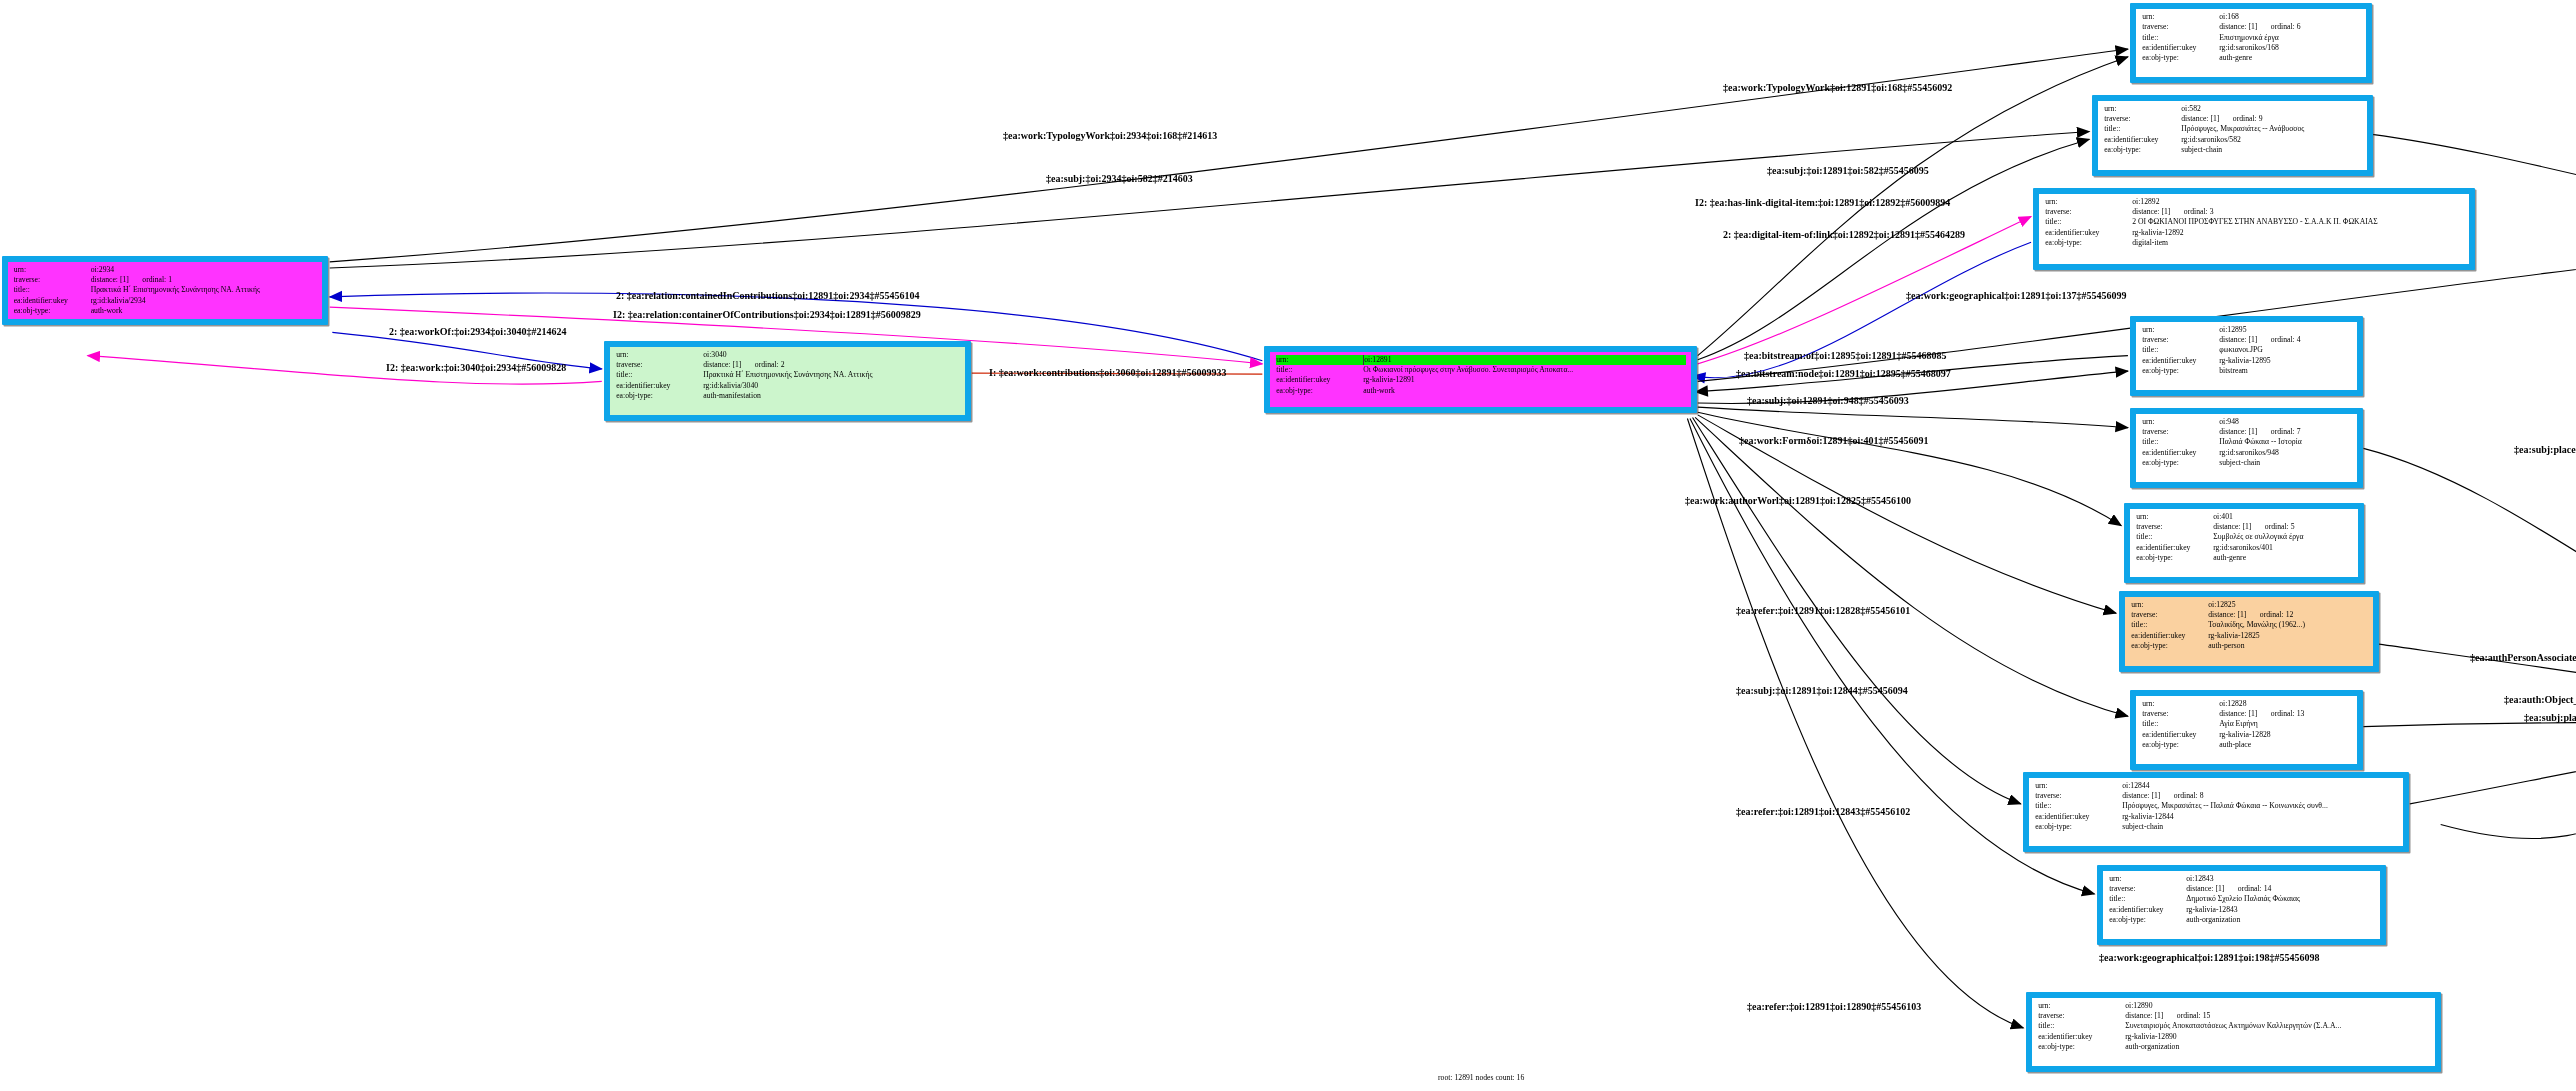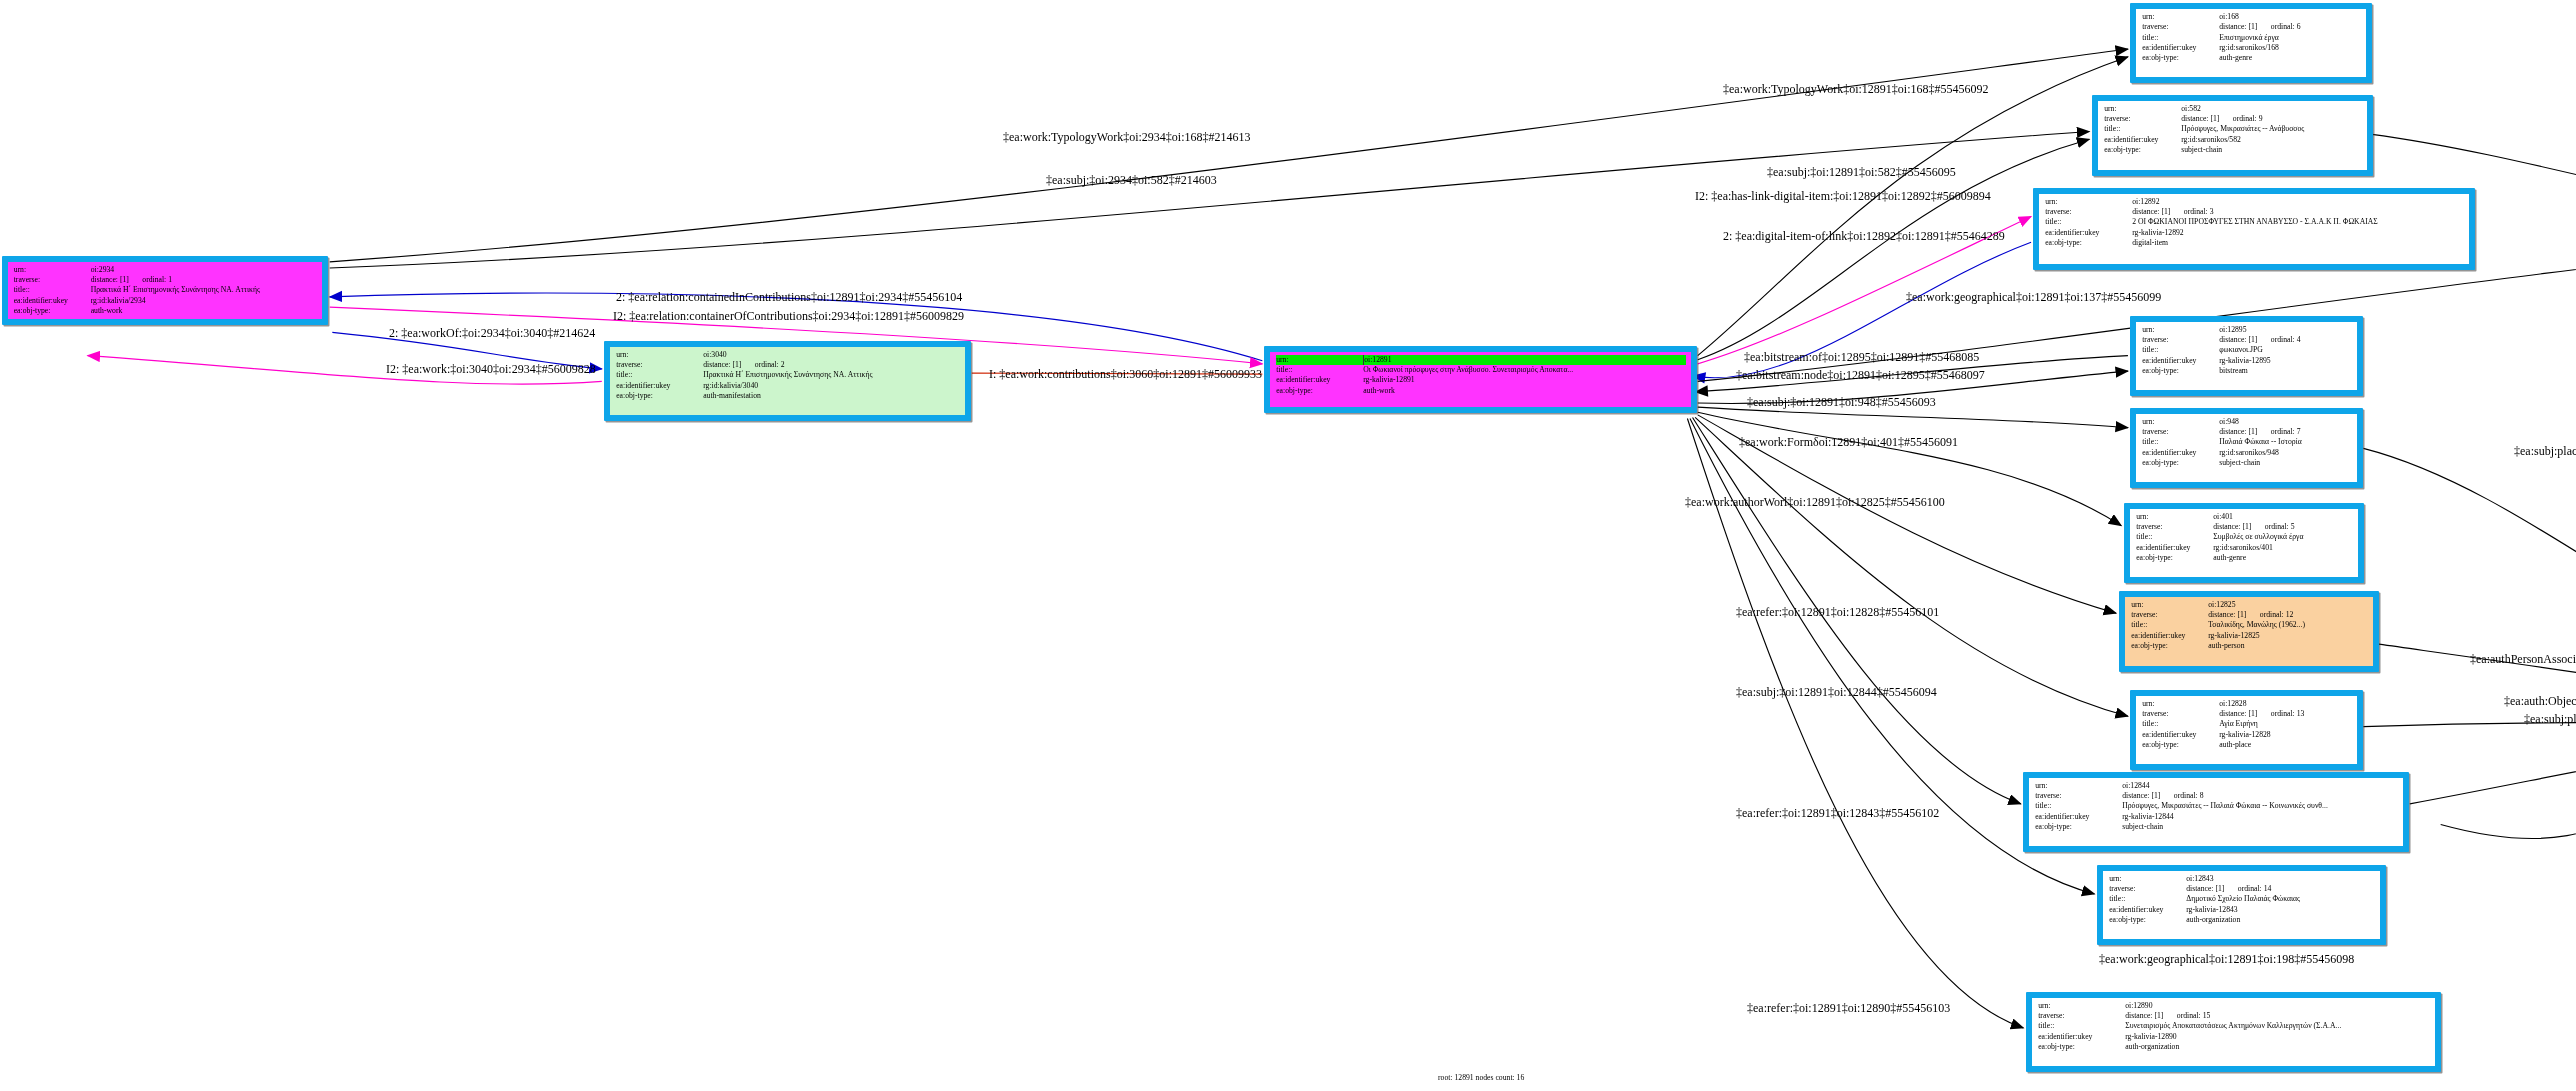--- a/index.html
+++ b/index.html
@@ -8,22 +8,22 @@
   svg.edges{position:absolute;left:0;top:0;width:3077px;height:1092px;pointer-events:none;}
   .node{position:absolute;box-sizing:border-box;border:6px solid #0ea5e9;border-radius:1px;
         background:#ffffff;overflow:hidden;padding:3.1px 5.2px 3.1px 6.2px;}
   .node.shadow{box-shadow:1.5px 1.5px 0 rgba(60,60,60,.55);}
   .row{display:flex;align-items:baseline;white-space:nowrap;line-height:1.32;}
   .k{flex:0 0 auto;font-size:7.7px;}
   .v{flex:1 1 auto;font-size:7.7px;overflow:hidden;text-overflow:clip;white-space:nowrap;}
   .tv{display:flex;gap:13.4px;}
   .hl-urn{background:#00e800;display:flex;}
   .hl-urn .k{border-right:0.5px solid #333;}
-  .elabel{position:absolute;white-space:nowrap;font-size:12px;color:#000;
-          font-family:"Liberation Serif", serif;background:transparent;}
+  .elabel{position:absolute;white-space:nowrap;font-size:10px;color:#000;
+          font-family:"Liberation Serif", serif;background:transparent;font-weight:bold;}
   .footer{position:absolute;font-size:7.7px;padding-left:16px;}
   .k{width:77px;}
   .node.wide .k{width:87px;}
 </style>
 </head>
 <body>
 
 <div id="stage">
 
   <svg class="edges" viewBox="0 0 5972 2119">
@@ -447,21 +447,21 @@
           <span class="k">ea:obj-type:</span>
           <span class="v">auth-organization</span>
         </div>
       </div>
     </div>
   <div id="label-layer">
       <div class="elabel" style="left: 1723px; top: 82px; color: rgb(0, 0, 0);">‡ea:work:TypologyWork‡oi:12891‡oi:168‡#55456092</div>
       <div class="elabel" style="left: 1003px; top: 130px; color: rgb(0, 0, 0);">‡ea:work:TypologyWork‡oi:2934‡oi:168‡#214613</div>
       <div class="elabel" style="left: 1767px; top: 165px; color: rgb(0, 0, 0);">‡ea:subj:‡oi:12891‡oi:582‡#55456095</div>
       <div class="elabel" style="left: 1046px; top: 173px; color: rgb(0, 0, 0);">‡ea:subj:‡oi:2934‡oi:582‡#214603</div>
-      <div class="elabel" style="left: 1695px; top: 189px; color: rgb(0, 0, 0);">I2: ‡ea:has-link-digital-item:‡oi:12891‡oi:12892‡#56009894</div>
+      <div class="elabel" style="left: 1695px; top: 197px; color: rgb(0, 0, 0);">I2: ‡ea:has-link-digital-item:‡oi:12891‡oi:12892‡#56009894</div>
       <div class="elabel" style="left: 1723px; top: 229px; color: rgb(0, 0, 0);">2: ‡ea:digital-item-of:link‡oi:12892‡oi:12891‡#55464289</div>
       <div class="elabel" style="left: 1906px; top: 290px; color: rgb(0, 0, 0);">‡ea:work:geographical‡oi:12891‡oi:137‡#55456099</div>
       <div class="elabel" style="left: 616px; top: 290px; color: rgb(0, 0, 0);">2: ‡ea:relation:containedInContributions‡oi:12891‡oi:2934‡#55456104</div>
       <div class="elabel" style="left: 613px; top: 309px; color: rgb(0, 0, 0);">I2: ‡ea:relation:containerOfContributions‡oi:2934‡oi:12891‡#56009829</div>
       <div class="elabel" style="left: 389px; top: 326px; color: rgb(0, 0, 0);">2: ‡ea:workOf:‡oi:2934‡oi:3040‡#214624</div>
       <div class="elabel" style="left: 386px; top: 362px; color: rgb(0, 0, 0); text-align: right;">I2: ‡ea:work:‡oi:3040‡oi:2934‡#56009828</div>
       <div class="elabel" style="left: 989px; top: 367px; color: rgb(0, 0, 0);">I: ‡ea:work:contributions‡oi:3060‡oi:12891‡#56009933</div>
       <div class="elabel" style="left: 1744px; top: 350px; color: rgb(0, 0, 0);">‡ea:bitstream:of‡oi:12895‡oi:12891‡#55468085</div>
       <div class="elabel" style="left: 1736px; top: 368px; color: rgb(0, 0, 0);">‡ea:bitstream:node‡oi:12891‡oi:12895‡#55468097</div>
       <div class="elabel" style="left: 1747px; top: 395px; color: rgb(0, 0, 0);">‡ea:subj:‡oi:12891‡oi:948‡#55456093</div>

